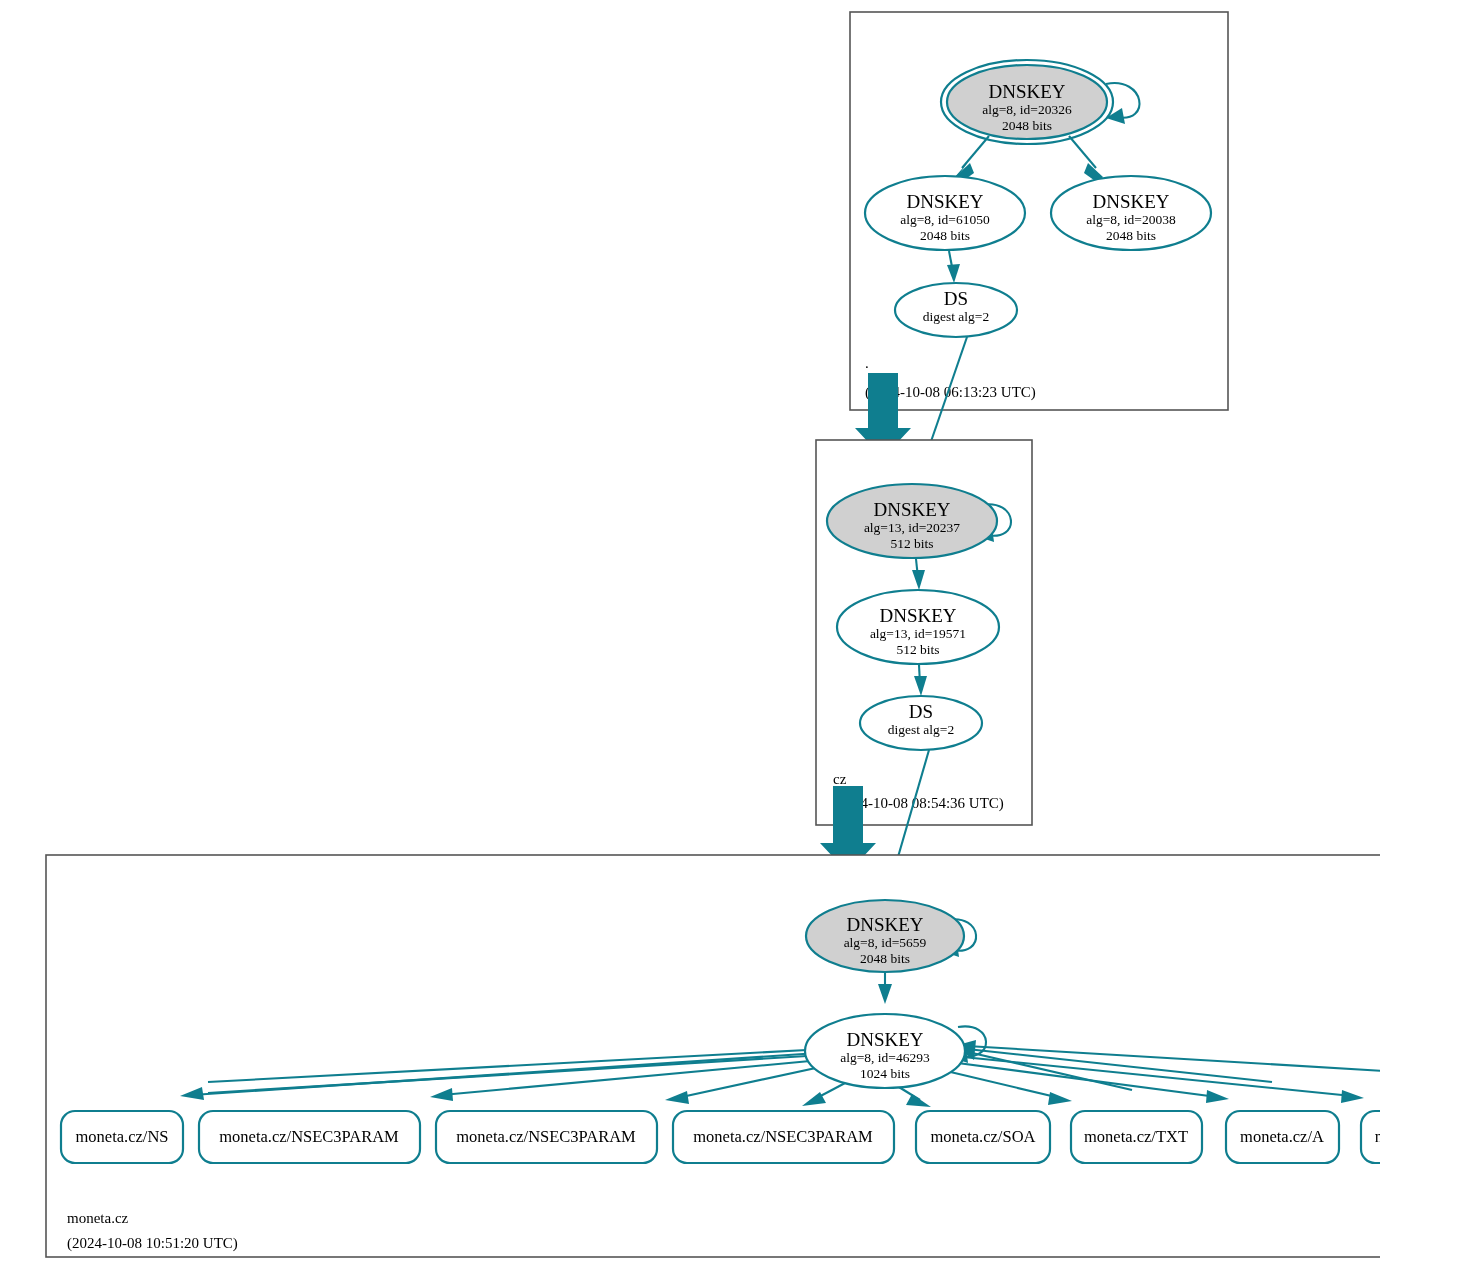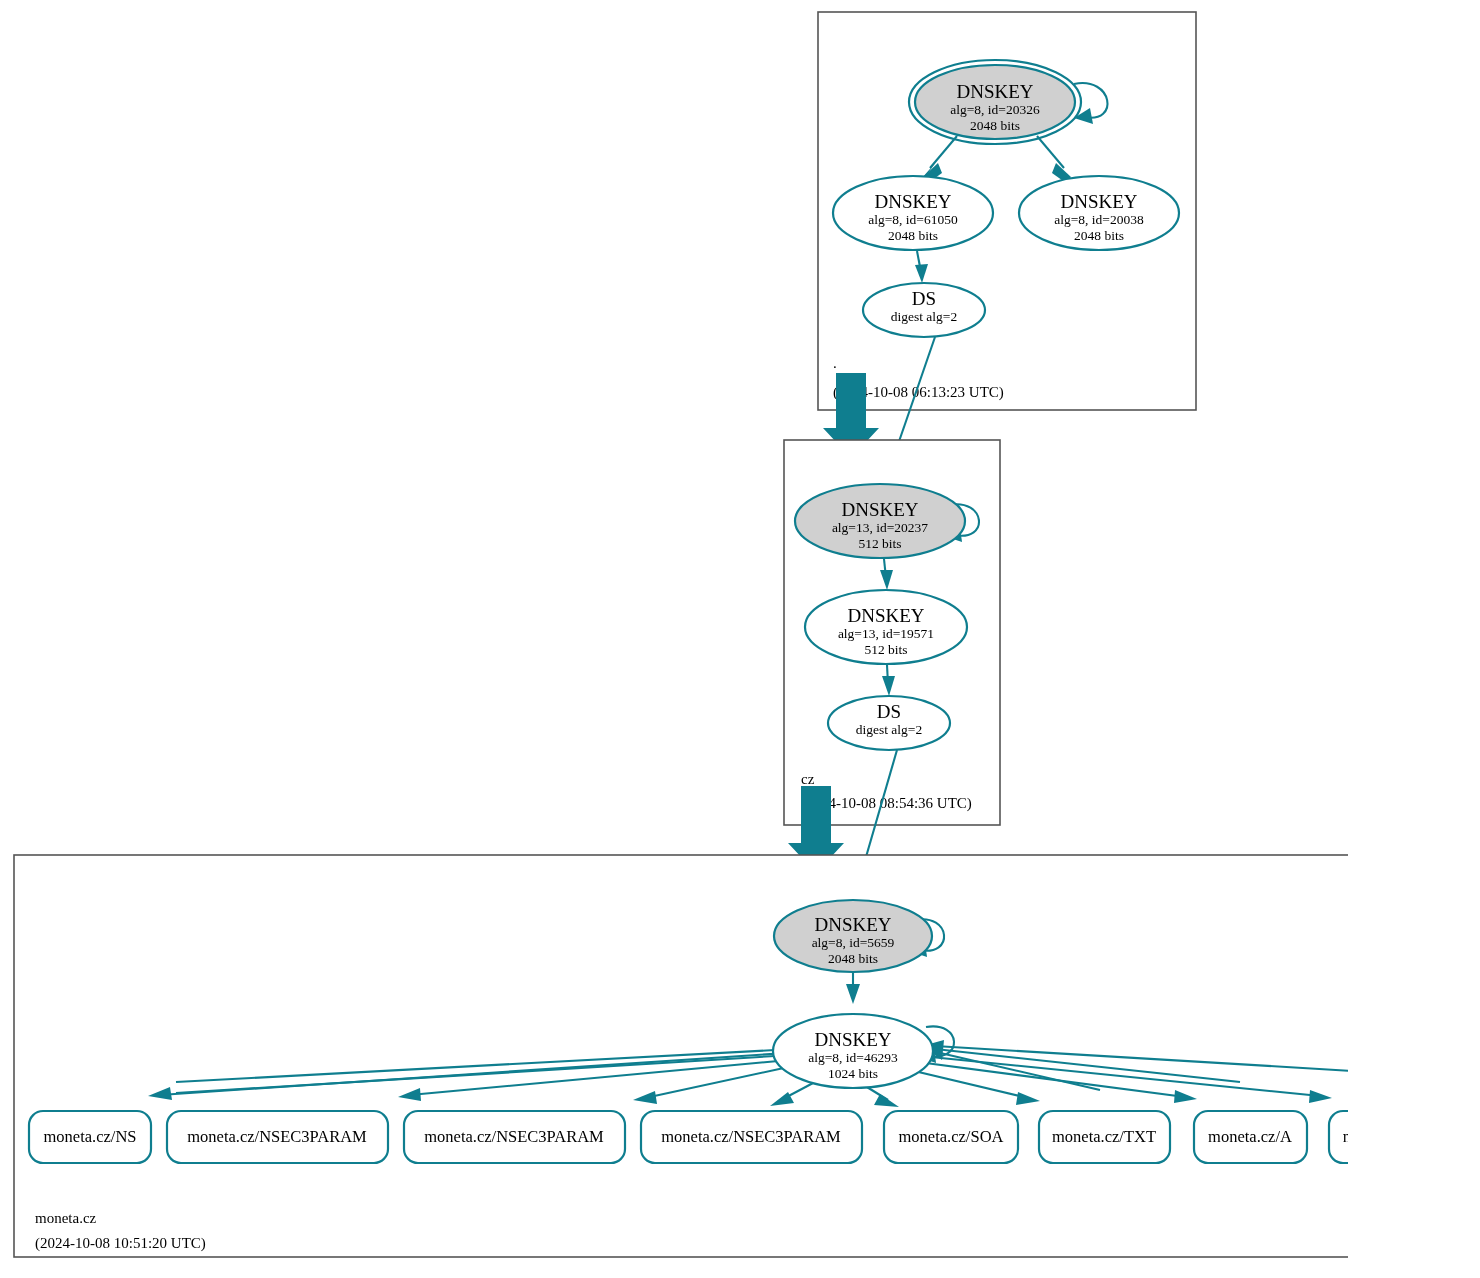--- a/index.html
+++ b/index.html
@@ -1,17 +1,17 @@
 <!DOCTYPE html>
 <html><head>
 <meta charset="utf-8">
 <style>
   html,body{margin:0;padding:0;background:#ffffff;}
   body{width:1480px;height:1278px;font-family:"Liberation Serif",serif;}
-  #stage{position:relative;width:1348px;height:1278px;overflow:hidden;}
+  #stage{position:relative;width:1348px;height:1278px;overflow:hidden;margin-left:32px;}
   svg#graph{position:absolute;left:0;top:0;width:1480px;height:1278px;}
   .zonebox{fill:#ffffff;stroke:#555555;stroke-width:1.6;}
   .node-ell{fill:#ffffff;stroke:#0f7e8f;stroke-width:2.2;}
   .node-ell.shaded{fill:#d0d0d0;}
   .node-ring{fill:none;stroke:#0f7e8f;stroke-width:2.2;}
   .rrbox{fill:#ffffff;stroke:#0f7e8f;stroke-width:2.2;}
   .edge{fill:none;stroke:#0f7e8f;stroke-width:2.1;}
   .thickedge{fill:#0f7e8f;stroke:none;}
   .arrowhead{fill:#0f7e8f;stroke:none;}
   text{font-family:"Liberation Serif",serif;fill:#000000;}

